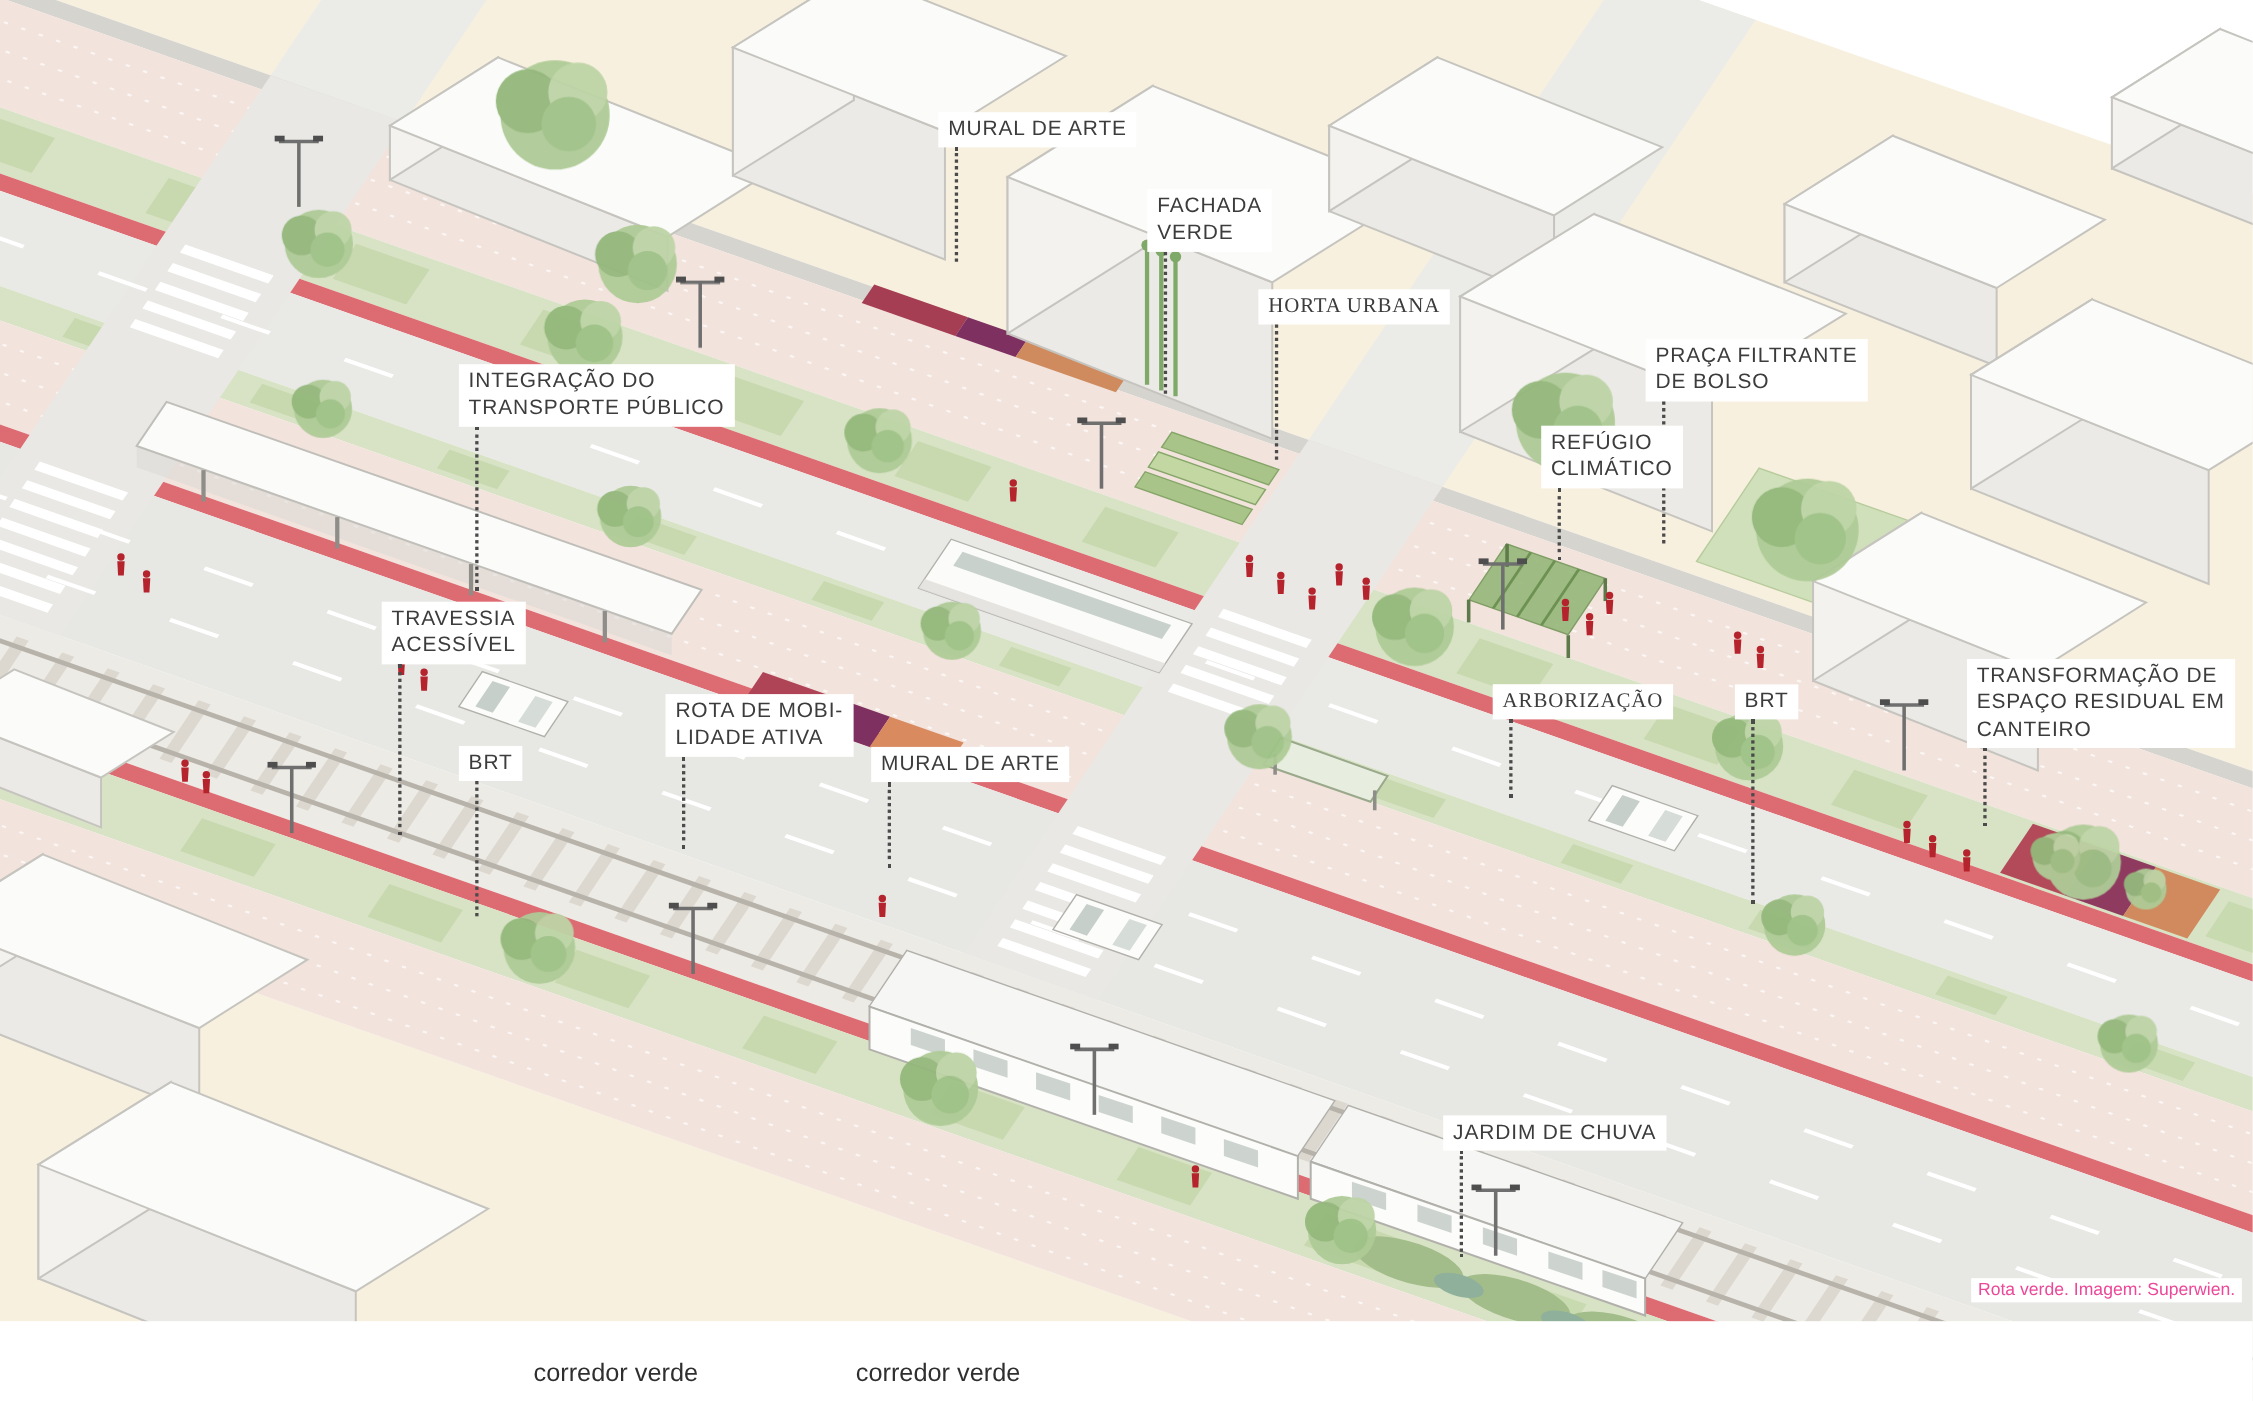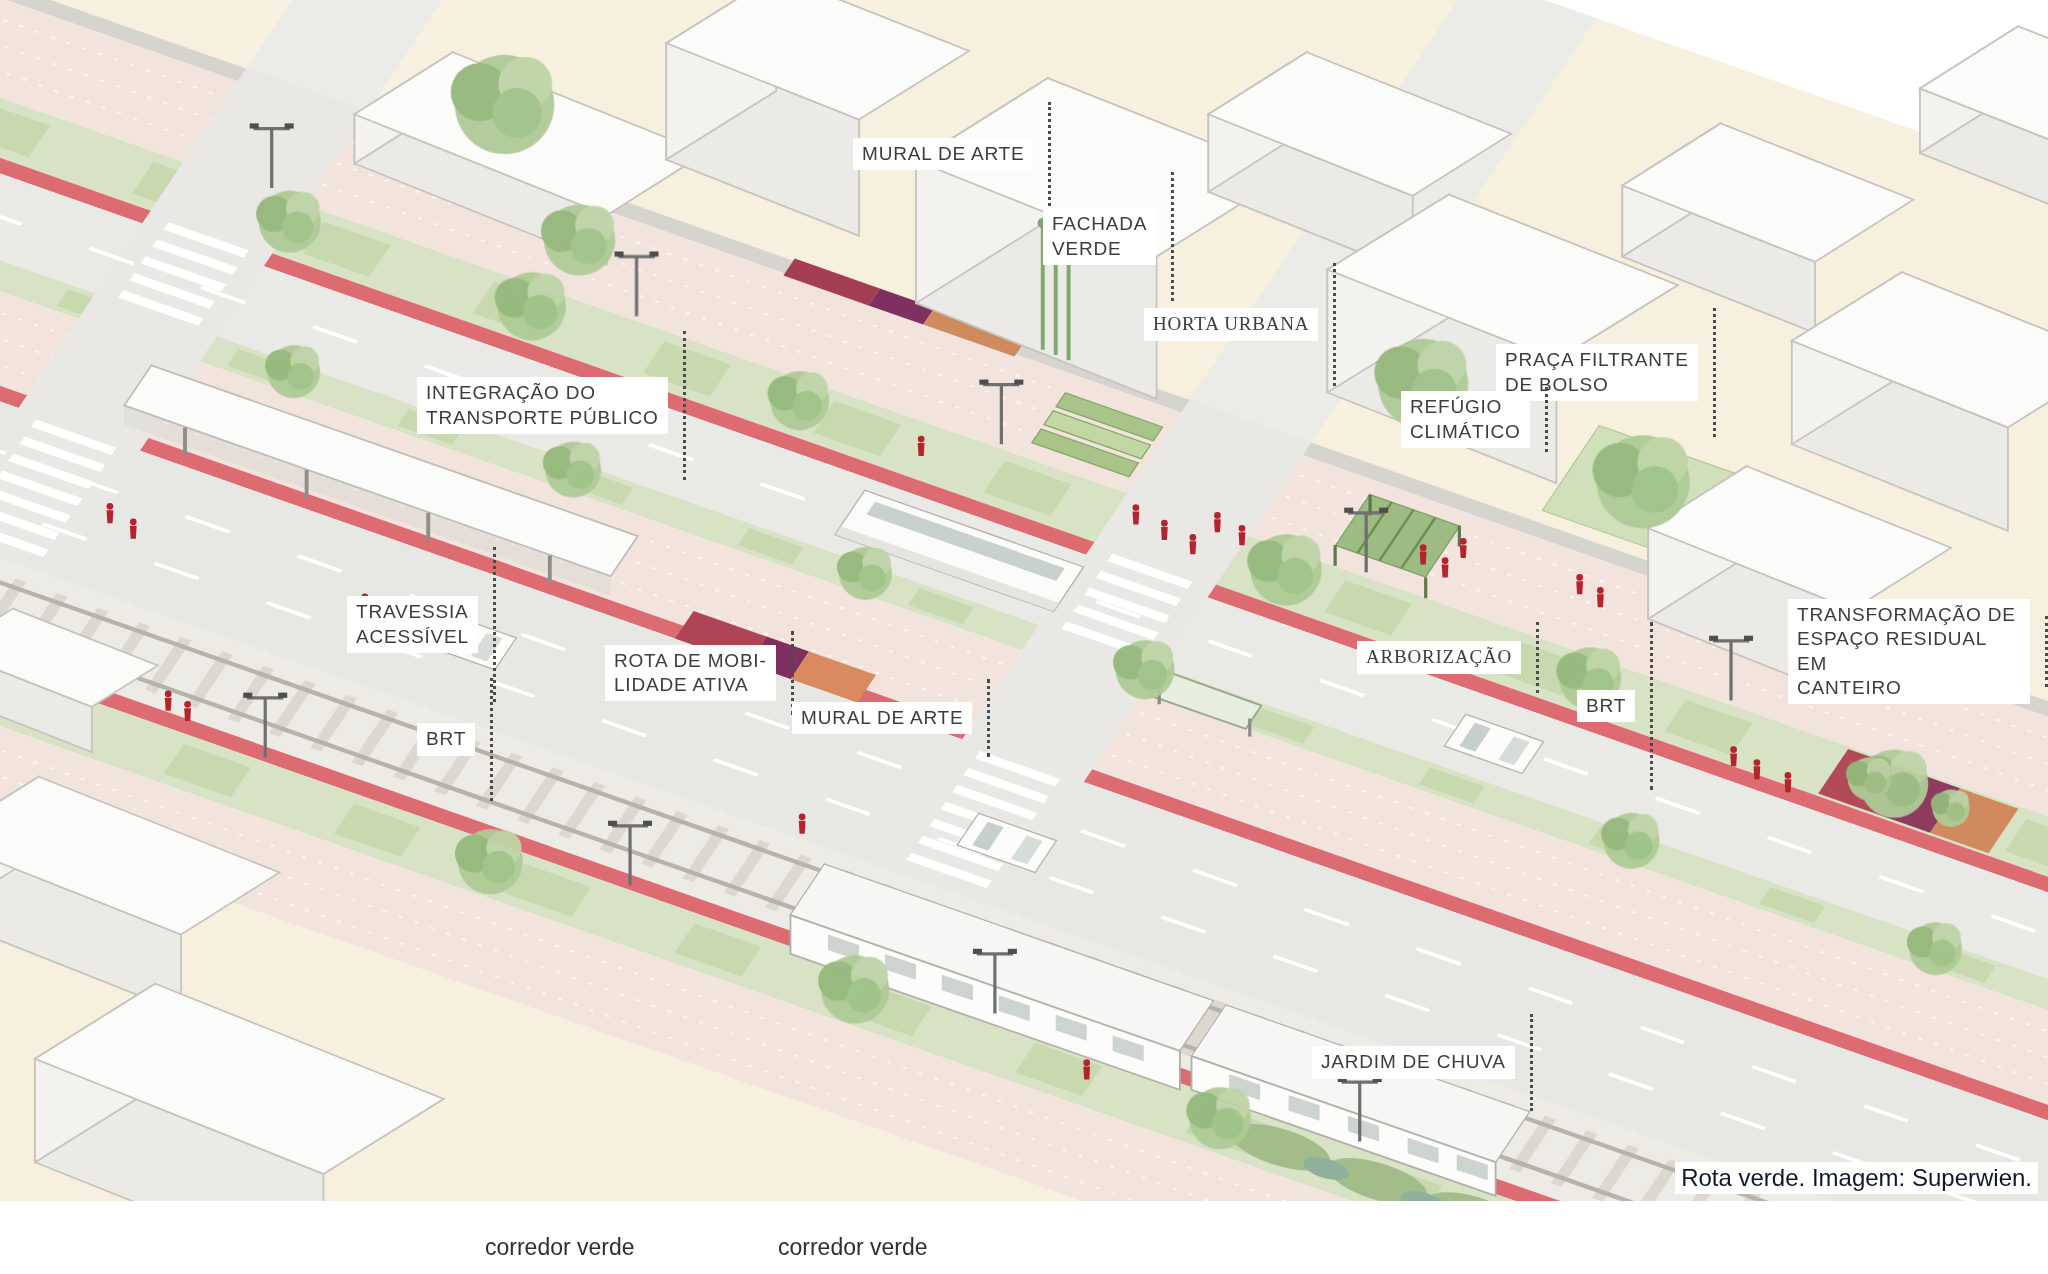--- a/index.html
+++ b/index.html
@@ -1,24 +1,24 @@
 <!DOCTYPE html>
 <html><head>
 <meta charset="utf-8">
 <style>
   html,body{margin:0;padding:0;background:#fff;}
   .stage{position:relative;width:2048px;height:1274px;background:#ffffff;overflow:hidden;
          font-family:"Liberation Sans",sans-serif;}
   .scene-svg{position:absolute;left:0;top:0;}
-  .callout{position:absolute;display:flex;flex-direction:row;align-items:center;z-index:10;}
+  .callout{position:absolute;display:flex;flex-direction:column;align-items:flex-start;z-index:10;}
   .callout-text{background:#ffffff;padding:4px 9px;font-size:19px;line-height:1.28;
         letter-spacing:.8px;color:#3c3c3c;white-space:pre-line;}
   .leader{width:0;border-left:3px dotted #4b4b4b;margin-left:15px;}
   .credit{position:absolute;right:10px;top:1162px;z-index:10;background:#ffffff;
-        padding:2px 6px;font-size:24px;color:#0f172a;}
+        padding:2px 6px;font-size:16px;color:#ec4899;}
   .footer-label{position:absolute;top:1234px;z-index:10;font-size:23px;color:#2f2f2f;}
 </style>
 </head>
 <body>
 
 <div class="stage">
 
 <svg class="scene-svg" width="2048" height="1274" viewBox="0 0 1583 984">
   <defs>
     <g id="tree">

